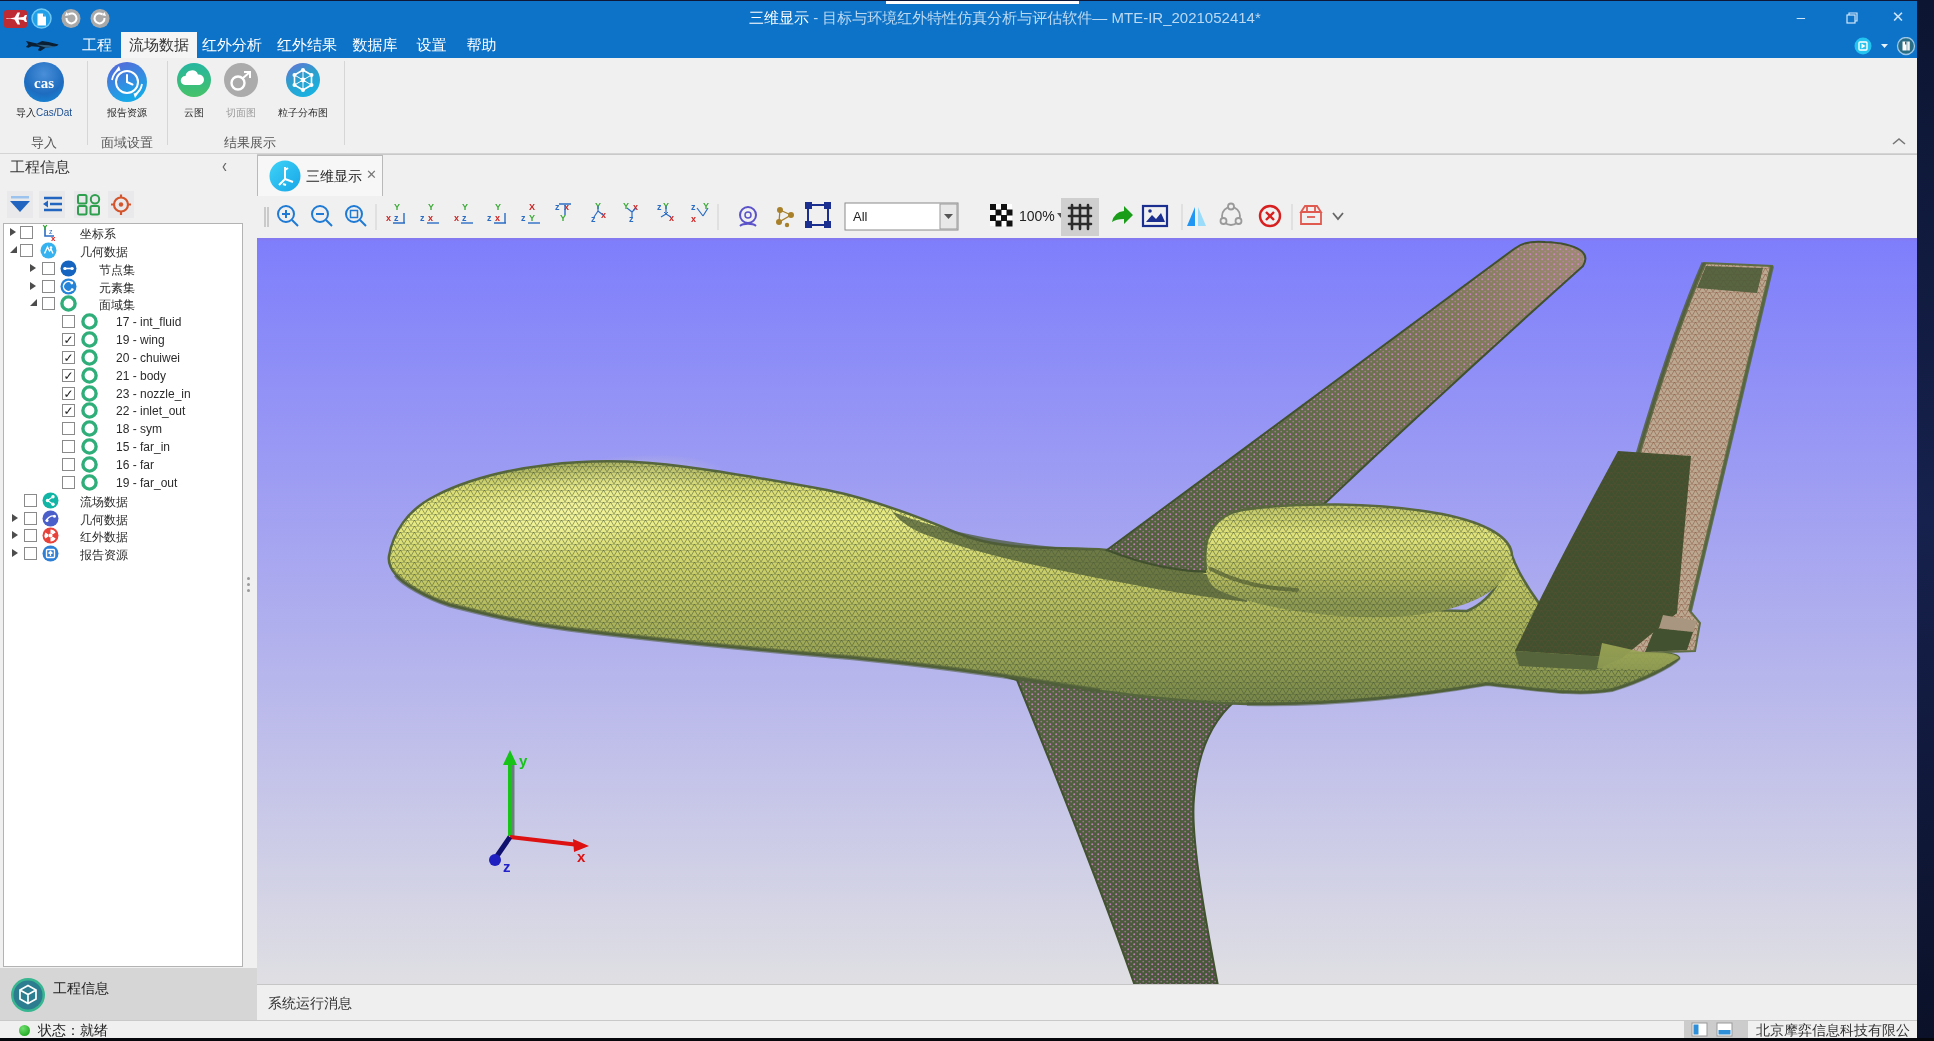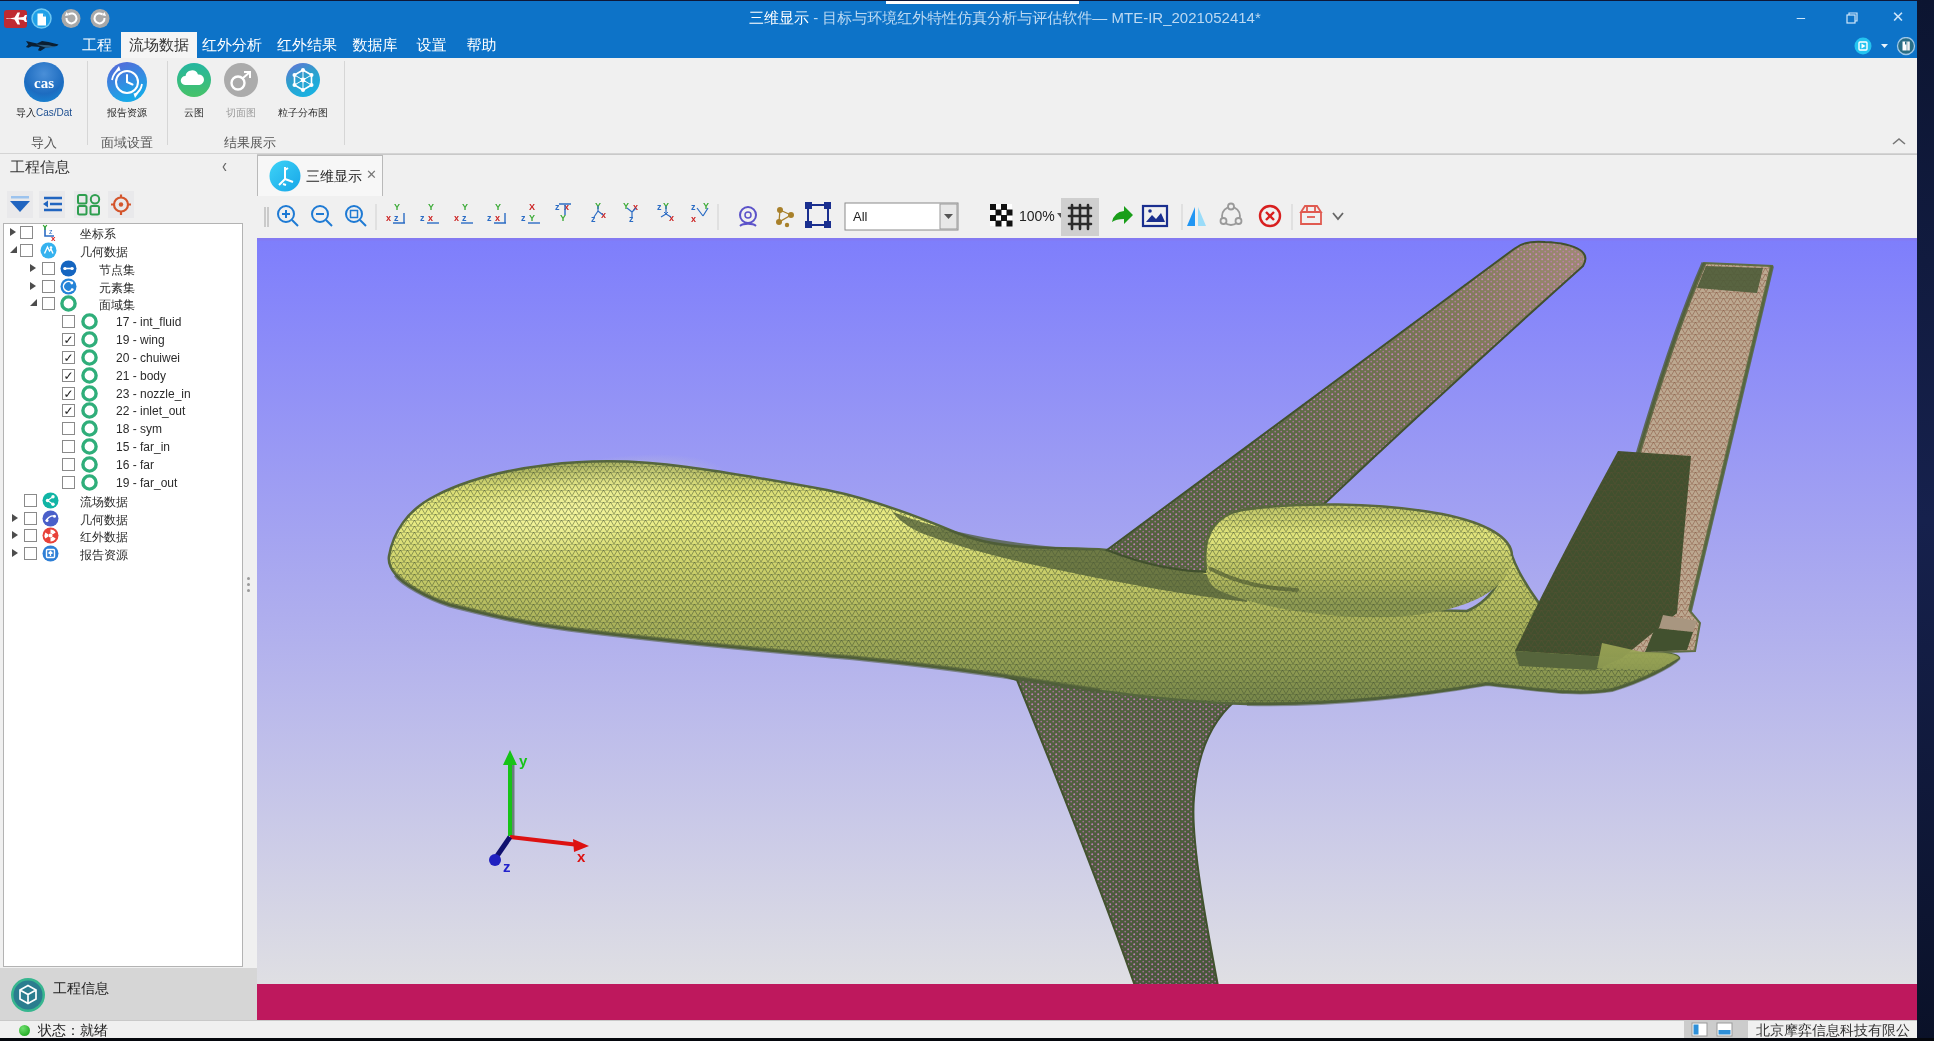--- a/index.html
+++ b/index.html
@@ -613,20 +613,23 @@
         <text x="262" y="528" font-size="15" font-weight="bold" fill="#17c317">y</text>
         <path d="M253 599 L322 607" stroke="#dd1111" stroke-width="4"></path>
         <path d="M332 608 L316 601 L317 614 Z" fill="#dd1111"></path>
         <text x="320" y="624" font-size="15" font-weight="bold" fill="#dd1111">x</text>
         <path d="M253 599 L240 618" stroke="#10106e" stroke-width="5"></path>
         <circle cx="238" cy="622" r="6" fill="#2020c0"></circle>
         <text x="246" y="634" font-size="15" font-weight="bold" fill="#2222cc">z</text>
       </g>
     </svg>
   </div>
+  <div id="msgbar">
+      <span>系统运行消息</span>
+    </div>
   <div id="statusbar">
     <div class="abs" style="left:19px;top:4px;width:11px;height:11px;border-radius:50%;background:radial-gradient(circle at 35% 30%,#6fe06f,#0f9c0f);"></div>
     <div class="abs" style="left:38px;top:1px;font-size:14px;color:#222;">状态：就绪</div>
     <div class="abs" style="left:1684px;top:0;width:64px;height:18px;background:#cccccc;"></div>
     <svg class="abs" style="left:1690px;top:1px;width:54px;height:16px" viewBox="0 0 54 16">
       <rect x="2" y="1" width="15" height="13" fill="#fff" stroke="#999"></rect>
         <rect x="3.5" y="2.5" width="5" height="10" fill="#2e8fd8"></rect>
       <rect x="27" y="1" width="15" height="13" fill="#fff" stroke="#999"></rect>
         <rect x="28.5" y="8" width="12" height="4.5" fill="#2e8fd8"></rect>
     </svg>

